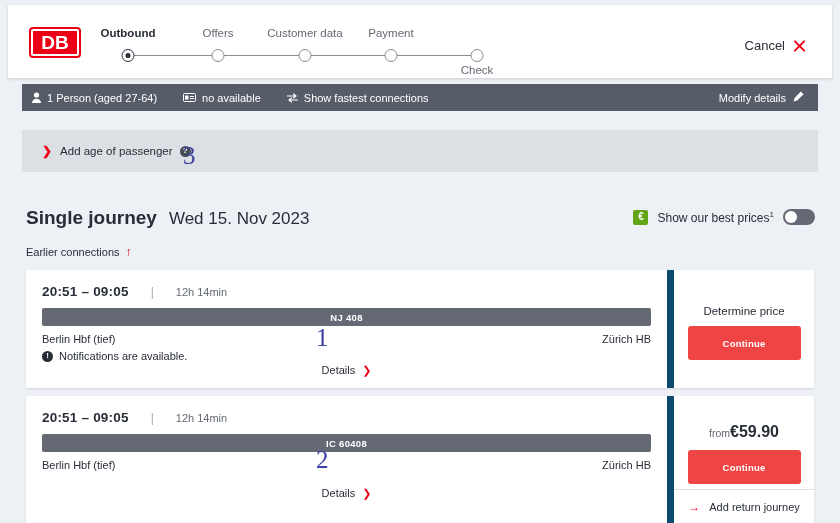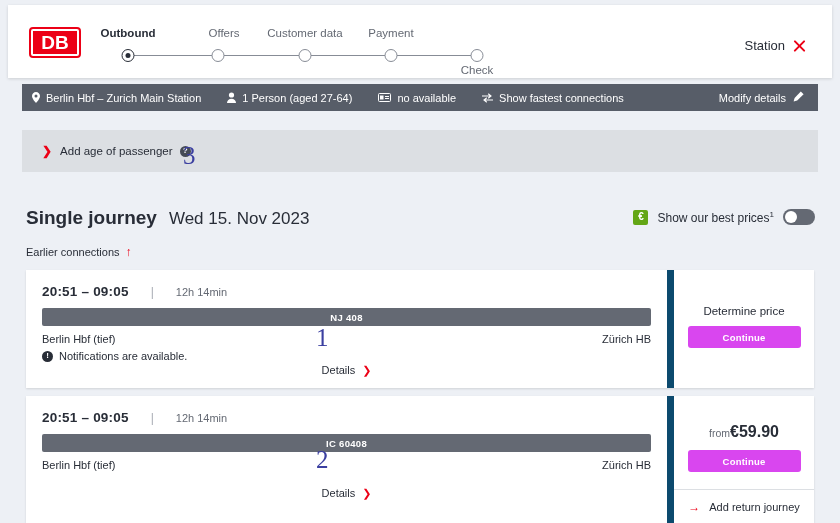--- a/index.html
+++ b/index.html
@@ -349,22 +349,22 @@
   .price-row {
     margin-top: 27px;
     display: flex;
     align-items: baseline;
   }
   .price-from { font-size: 10.5px; color: #646973; }
   .price-val  { font-size: 16px; font-weight: bold; color: #282d37; }
 
   .continue-btn {
     margin-top: 9px;
-    width: 113px; height: 22px;
-    background: #d946ef;
+    width: 113px; height: 34px;
+    background: #ef4444;
     border: none;
     border-radius: 3px;
     color: #ffffff;
     font-size: 9.5px;
     font-weight: bold;
     font-family: "Liberation Sans", sans-serif;
     cursor: pointer;
     letter-spacing: 0.2px;
   }
 
@@ -388,49 +388,41 @@
 
 <div class="page">
 
   <div class="header-card">
 
     <div class="db-logo">DB</div>
 
     <div class="stepper">
       <div class="step-labels">
         <div class="step-label active" style="left:28px;">Outbound</div>
-        <div class="step-label" style="left:124px;">Offers</div>
+        <div class="step-label" style="left:118px;">Offers</div>
         <div class="step-label" style="left:205px;">Customer data</div>
         <div class="step-label" style="left:291px;">Payment</div>
         <div class="step-label" style="left:377px;margin-top:37px;">Check</div>
       </div>
       <div class="step-track"></div>
       <div class="step-dot active" style="left:28px;"></div>
       <div class="step-dot" style="left:118px;"></div>
       <div class="step-dot" style="left:205px;"></div>
       <div class="step-dot" style="left:291px;"></div>
       <div class="step-dot" style="left:377px;"></div>
     </div>
 
     <div class="cancel-btn">
-      <span>Station</span>
+      <span>Cancel</span>
       <span class="cancel-x"></span>
     </div>
   </div>
 
   <div class="info-bar">
 
-    <div class="info-item">
-      <span class="glyph">
-        <svg width="8" height="11" viewBox="0 0 8 11">
-            <path d="M4 0C1.8 0 0 1.8 0 4c0 3 4 7 4 7s4-4 4-7c0-2.2-1.8-4-4-4zm0 5.5A1.5 1.5 0 114 2.5a1.5 1.5 0 010 3z" fill="#fff"></path>
-          </svg>
-      </span>
-      <span>Berlin Hbf – Zurich Main Station</span>
-    </div>
 
     <div class="info-item">
       <span class="glyph">
         <svg width="9" height="11" viewBox="0 0 9 11">
             <circle cx="4.5" cy="3" r="2.6" fill="#fff"></circle>
             <path d="M0 11c0-2.5 2-4.2 4.5-4.2S9 8.5 9 11z" fill="#fff"></path>
           </svg>
       </span>
       <span>1 Person (aged 27-64)</span>
     </div>

